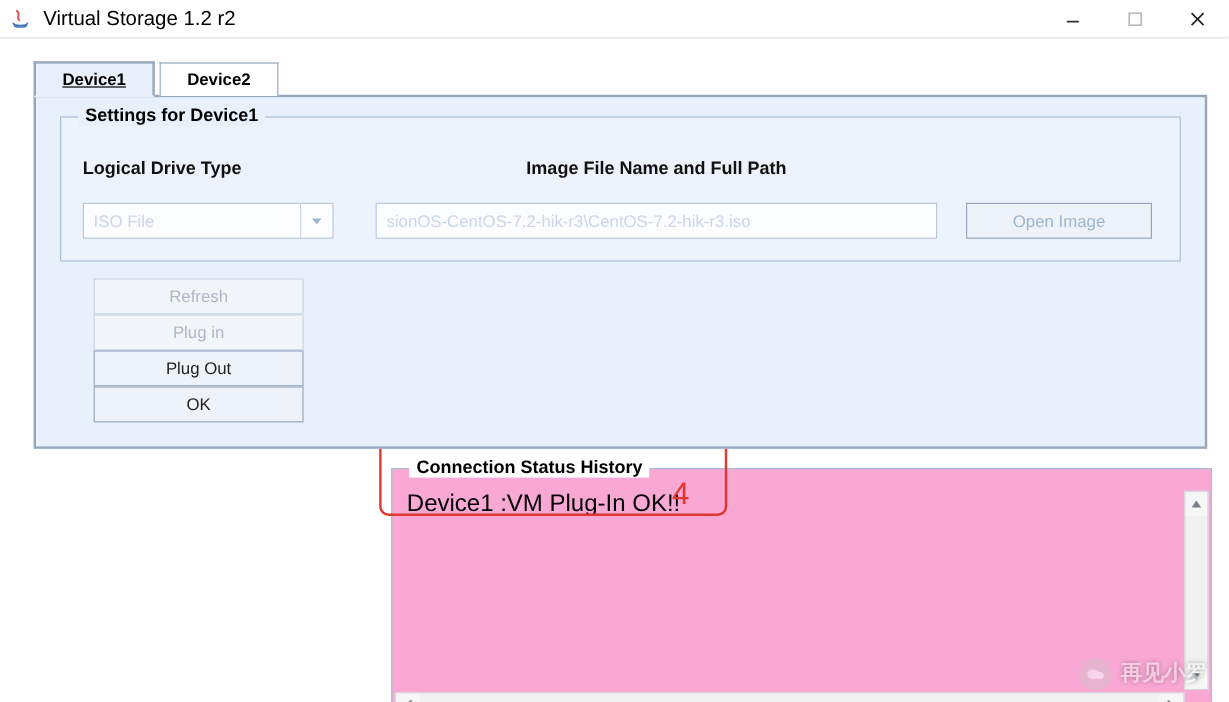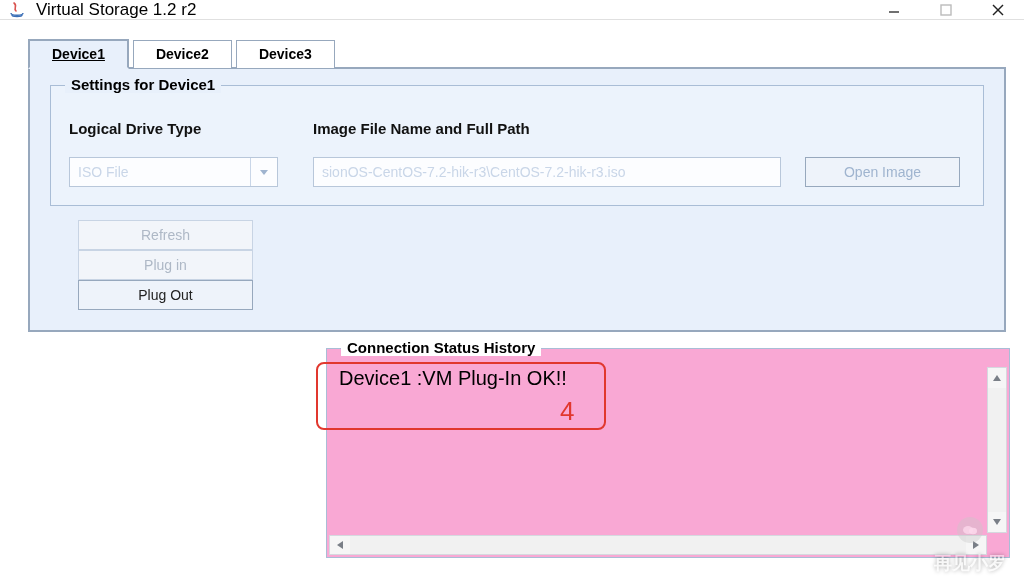--- a/index.html
+++ b/index.html
@@ -9,21 +9,21 @@
       background: #fff;
       width: 1024px;
       height: 585px;
       overflow: hidden;
       position: relative;
     }
     
     .titlebar {
       display: flex;
       align-items: center;
-      height: 20px;
+      height: 32px;
       padding: 0 0 0 8px;
       border-bottom: 1px solid #e0e0e0;
     }
     .titlebar .app-icon {
       width: 18px; height: 18px;
       display: inline-flex; align-items: center; justify-content: center;
       margin-right: 10px;
     }
     .titlebar .title {
       font-size: 17px;
@@ -220,27 +220,26 @@
       color: #e1372e;
       font-size: 26px;
       font-weight: normal;
       font-family: Arial, sans-serif;
       pointer-events: none;
     }
     
     .watermark {
       position: absolute;
       right: 18px; bottom: 10px;
-      display: flex; align-items: center; gap: 8px;
+      display: flex; align-items: flex-start; gap: 8px;
       color: rgba(255,255,255,0.85);
       text-shadow: 0 0 4px rgba(0,0,0,0.6);
       font-weight: bold;
       font-size: 18px;
       opacity: 0.55;
-      flex-direction: column;
     }
     .wm-icon {
       width: 26px; height: 26px; border-radius: 50%;
       background: rgba(200,200,200,0.7);
       display:flex; align-items:center; justify-content:center;
     }
   </style>
 </head>
 <body>
 
@@ -271,52 +270,52 @@
         </svg>
     </div>
   </div>
 </div>
 
 <div class="app-body">
 
   <div class="tabs">
     <div class="tab active"><span>Device1</span></div>
     <div class="tab"><span>Device2</span></div>
-    <div class="tab"><span>Device3</span></div>
   </div>
 
   <div class="panel">
     <div class="groupbox">
       <div class="groupbox-title">Settings for Device1</div>
       <div class="groupbox-inner-row">
         <div class="col-ldt">
           <span class="field-label">Logical Drive Type</span>
           <div class="combo">
             <div class="combo-text">ISO File</div>
             <div class="combo-arrow">
               <svg width="12" height="12">
                   <polygon points="2,4 10,4 6,9" fill="#9fb4cf"></polygon>
                 </svg>
             </div>
           </div>
         </div>
         <div class="col-img">
-          <span class="field-label" style="text-align:left;">Image File Name and Full Path</span>
+          <span class="field-label" style="text-align:center;">Image File Name and Full Path</span>
           <input class="text-input" type="text" readonly="" value="sionOS-CentOS-7.2-hik-r3\CentOS-7.2-hik-r3.iso" style="">
         </div>
         <div class="col-open">
           <button class="btn btn-open">Open Image</button>
         </div>
       </div>
     </div>
 
     <div class="button-row">
       <button class="btn disabled">Refresh</button>
       <button class="btn disabled">Plug in</button>
       <button class="btn">Plug Out</button>
+      <button class="btn">OK</button>
     </div>
   </div>
 
   <div class="status-wrap">
     <div class="status-group">
       <div class="status-title">Connection Status History</div>
       <div class="status-body">
         <div>Device1 :VM Plug-In OK!!</div>
       </div>
       <div class="vscroll">

